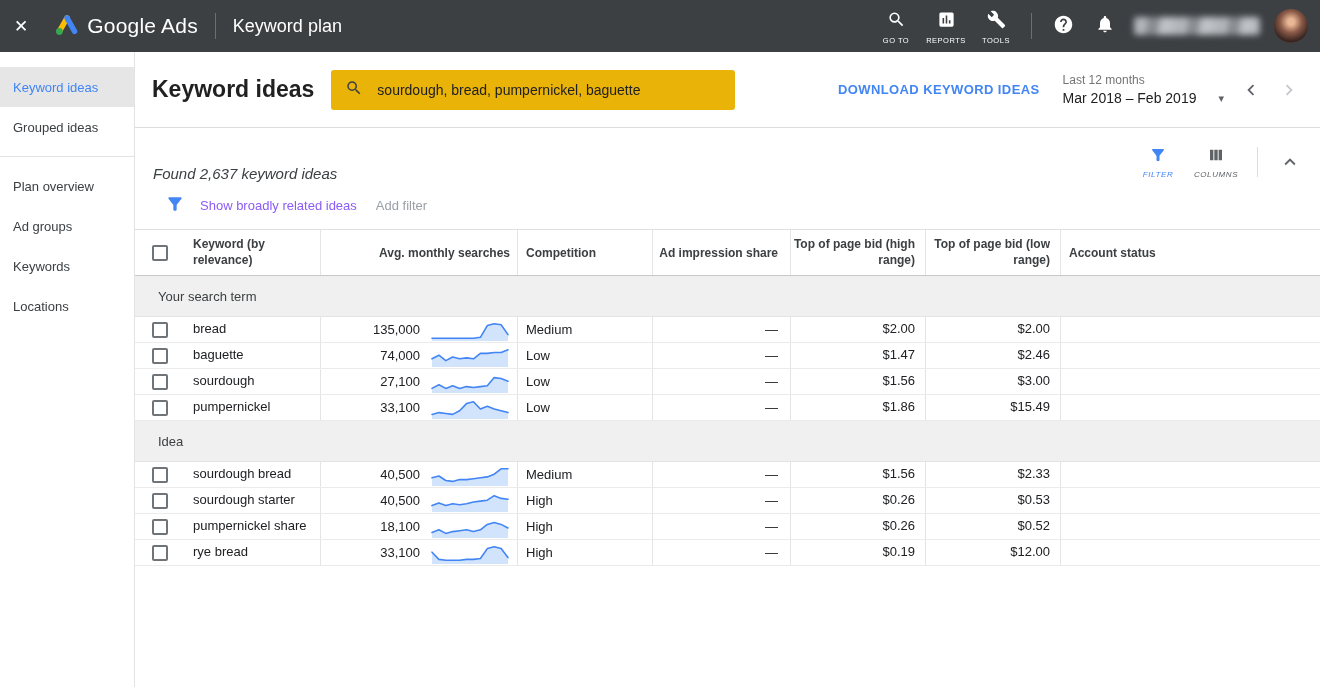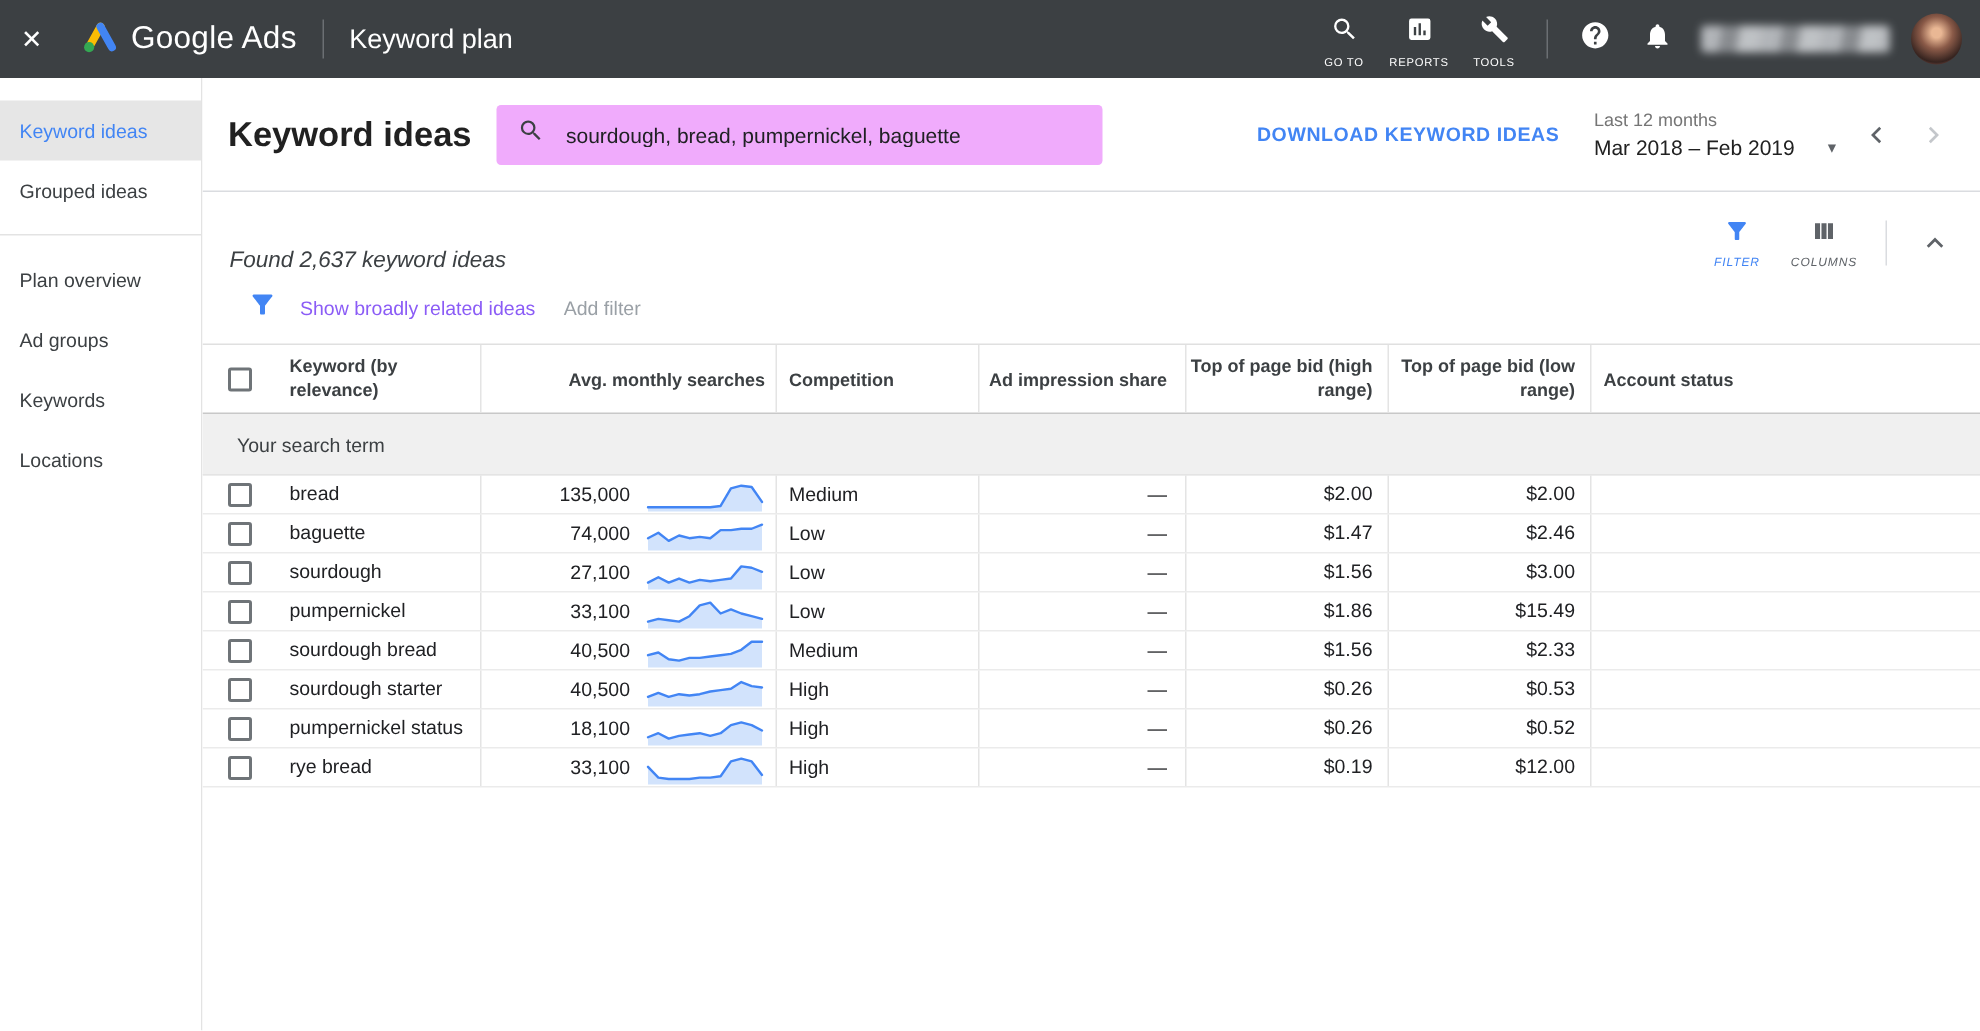--- a/index.html
+++ b/index.html
@@ -31,21 +31,21 @@
   .side-item{height:40px;display:flex;align-items:center;padding-left:13px;font-size:13px;
              color:#3c4043;cursor:pointer;}
   .side-item.active{background:#e6e6e6;color:#4285f4;}
   .side-sep{border-top:1px solid #e3e3e3;margin:9px 0;}
 
   
   .main{position:absolute;top:52px;left:135px;right:0;bottom:0;background:#fff;overflow:hidden;}
   .main-header{height:76px;display:flex;align-items:center;border-bottom:1px solid #dadce0;
                padding:0 20px 0 17px;}
   .kp-title{font-size:23px;font-weight:700;color:#212121;white-space:nowrap;}
-  .searchbox{display:flex;align-items:center;width:404px;height:40px;background:#f0abfc;
+  .searchbox{display:flex;align-items:center;width:404px;height:40px;background:#eab308;
              border-radius:3px;margin-left:17px;padding:0 14px;}
   .searchbox input{border:none;outline:none;background:transparent;font-size:14px;color:#202124;
                    font-family:inherit;width:100%;margin-left:12px;}
   .dl-link{margin-left:auto;font-size:13px;font-weight:700;letter-spacing:.4px;color:#4285f4;
            cursor:pointer;white-space:nowrap;}
   .date-block{margin-left:23px;display:flex;flex-direction:column;gap:3px;cursor:pointer;}
   .date-cap{font-size:12px;color:#757575;}
   .date-row{display:flex;align-items:center;font-size:14px;color:#212121;white-space:nowrap;}
   .caret{font-size:11px;color:#5f6368;margin-left:22px;}
   .chev{margin-left:16px;cursor:pointer;display:flex;align-items:center;}
@@ -337,20 +337,21 @@
         <div class="cell c-comp bL">Low</div>
         <div class="cell c-ais bL">—</div>
         <div class="cell c-bid bL">
           <span>$1.86</span>
         </div>
         <div class="cell c-bid bL">
           <span>$15.49</span>
         </div>
         <div class="cell c-status bL"></div>
       </div>
+      <div class="section-row">Idea</div>
       <div class="grid trow">
         <div class="cell c-check">
           <span class="checkbox"></span>
         </div>
         <div class="cell c-keyword">sourdough bread</div>
         <div class="cell c-search bL">
           <span class="num">40,500</span>
           <span class="spark">
             <svg width="80" height="26" viewBox="0 0 80 26">
               <polygon points="2,24 2.0,15.8 8.9,14.0 15.8,18.5 22.7,19.4 29.6,17.6 36.5,17.6 43.5,16.7 50.4,15.8 57.3,14.9 64.2,12.2 71.1,6.8 78.0,6.8 78,24" fill="#d2e3fc"></polygon>
@@ -389,21 +390,21 @@
         </div>
         <div class="cell c-bid bL">
           <span>$0.53</span>
         </div>
         <div class="cell c-status bL"></div>
       </div>
       <div class="grid trow">
         <div class="cell c-check">
           <span class="checkbox"></span>
         </div>
-        <div class="cell c-keyword">pumpernickel status</div>
+        <div class="cell c-keyword">pumpernickel share</div>
         <div class="cell c-search bL">
           <span class="num">18,100</span>
           <span class="spark">
             <svg width="80" height="26" viewBox="0 0 80 26">
               <polygon points="2,24 2.0,18.5 8.9,15.8 15.8,19.4 22.7,17.6 29.6,16.7 36.5,15.8 43.5,17.6 50.4,15.8 57.3,10.4 64.2,8.6 71.1,10.4 78.0,14.0 78,24" fill="#d2e3fc"></polygon>
               <polyline points="2.0,18.5 8.9,15.8 15.8,19.4 22.7,17.6 29.6,16.7 36.5,15.8 43.5,17.6 50.4,15.8 57.3,10.4 64.2,8.6 71.1,10.4 78.0,14.0" fill="none" stroke="#4285f4" stroke-width="1.6" stroke-linejoin="round" stroke-linecap="round"></polyline>
             </svg>
           </span>
         </div>
         <div class="cell c-comp bL">High</div>

